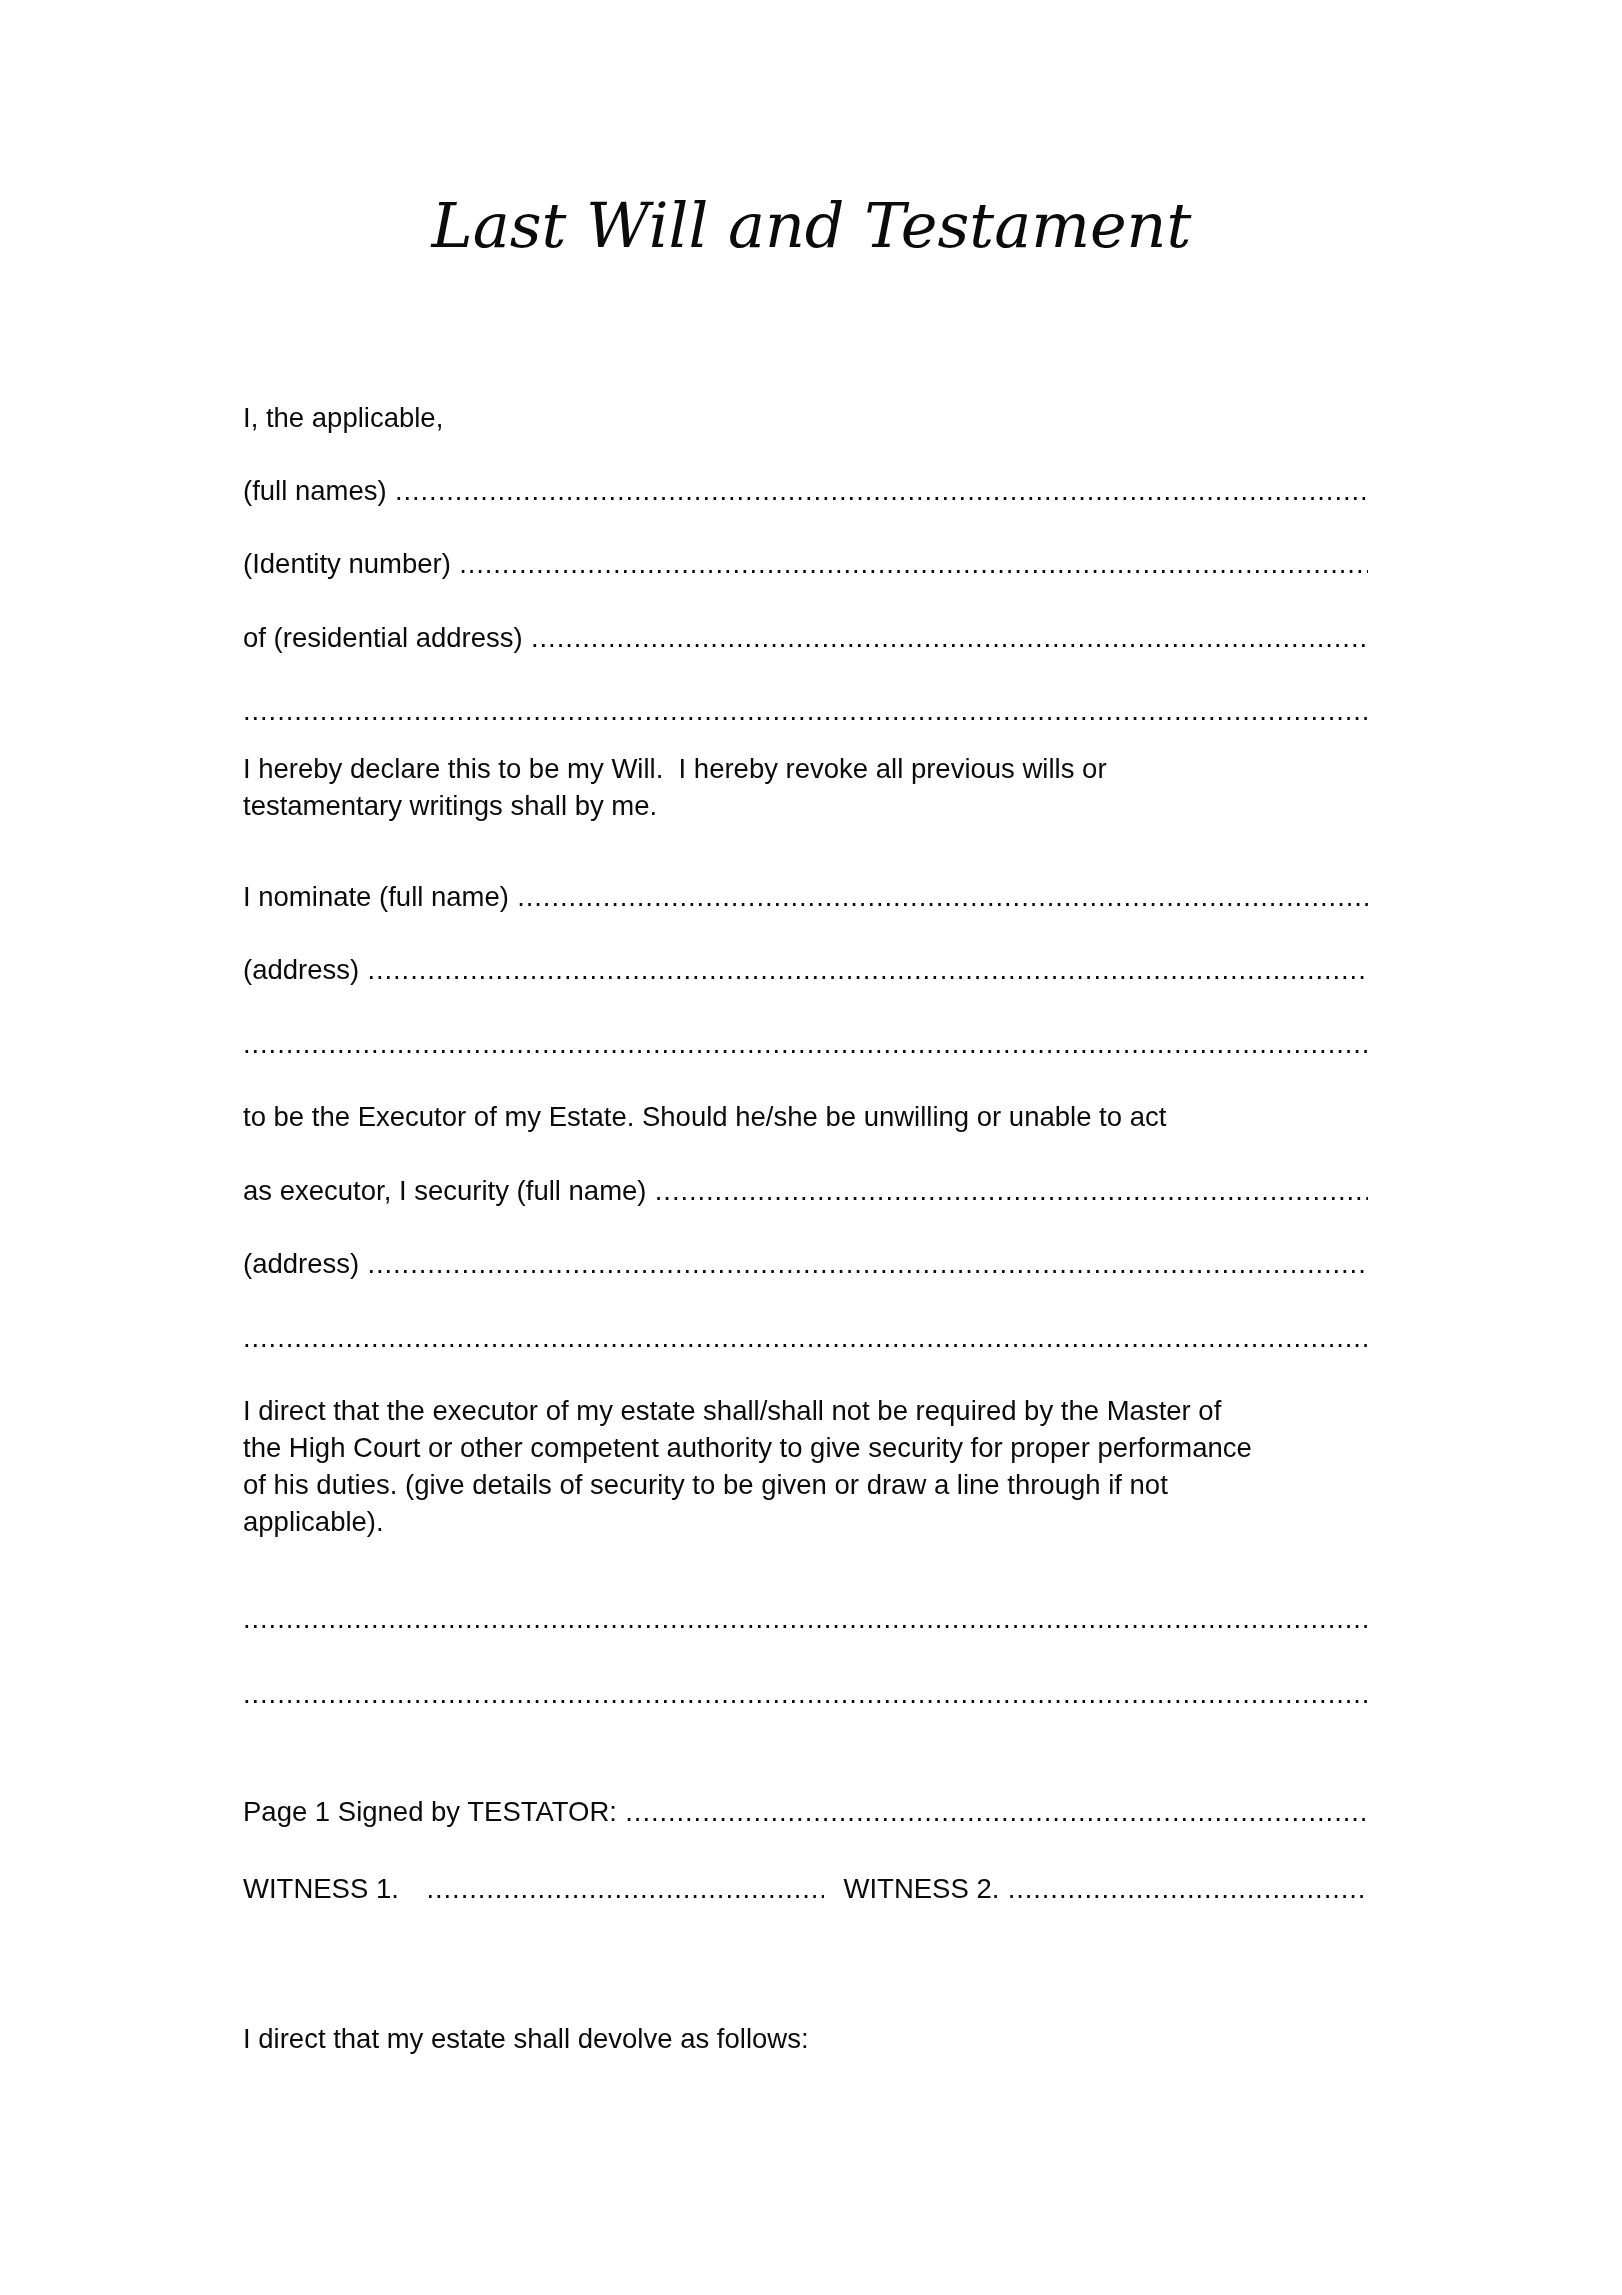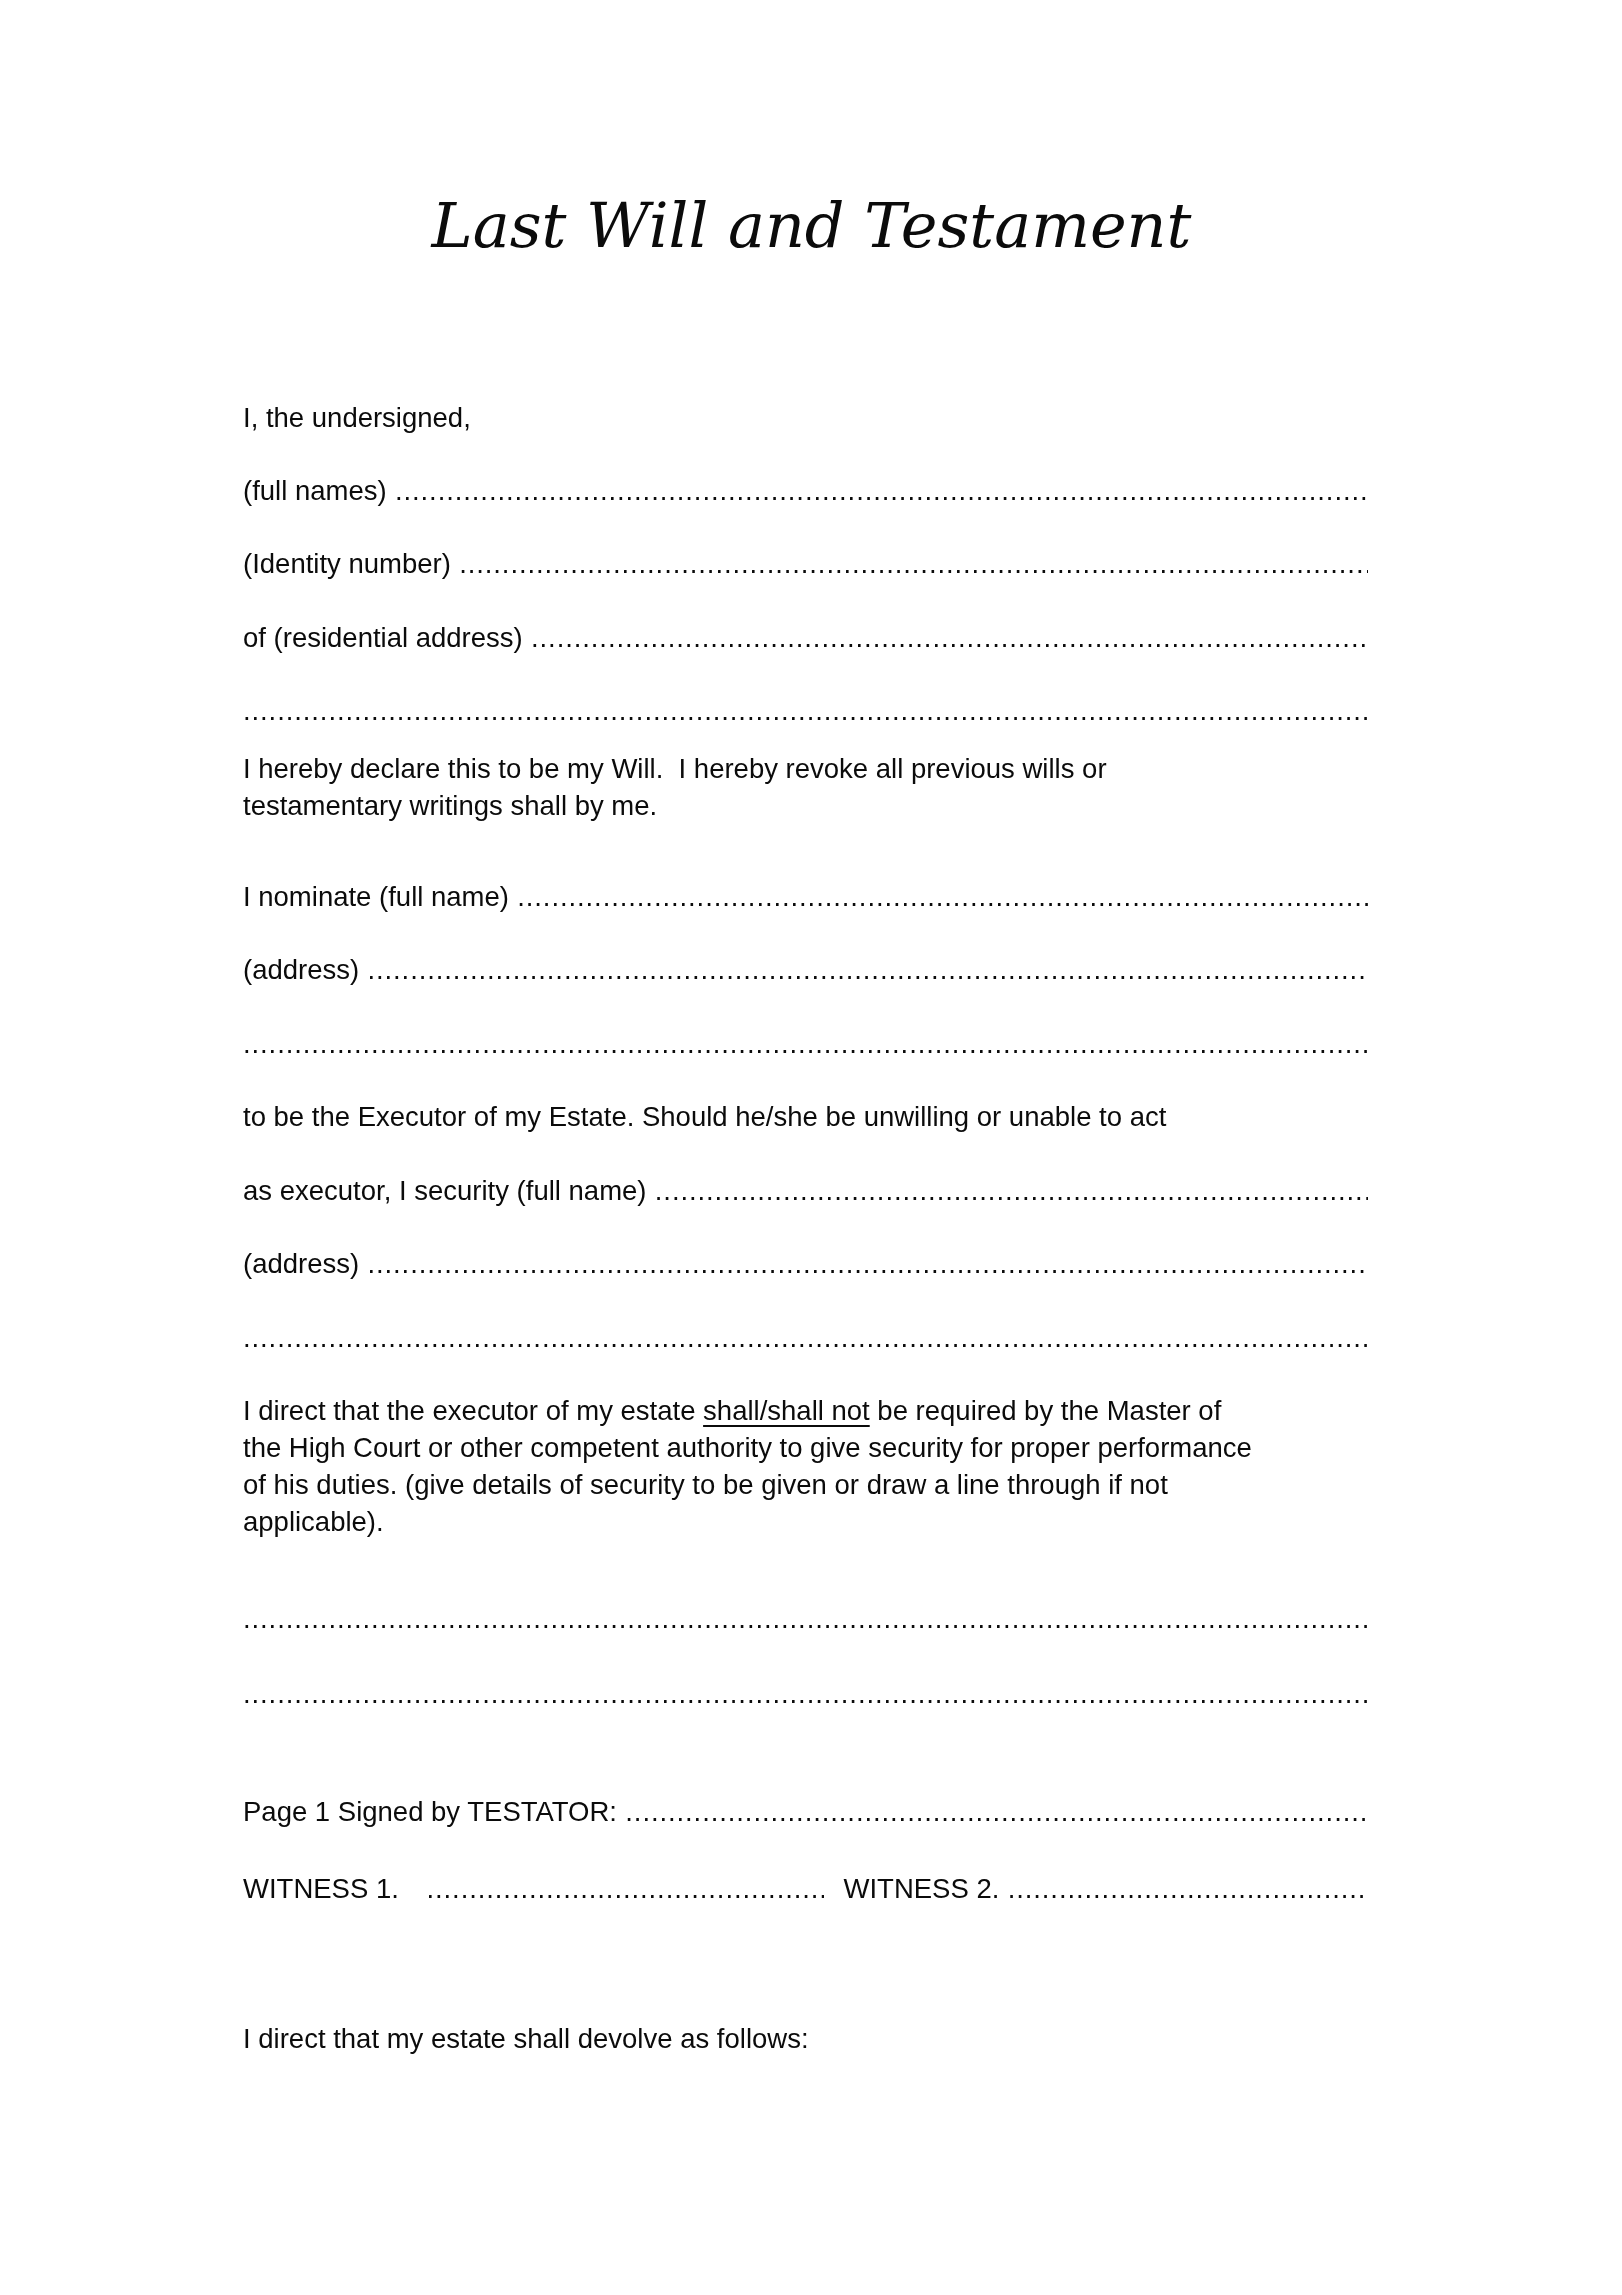--- a/index.html
+++ b/index.html
@@ -65,33 +65,33 @@
   }
   .leader-fixed {
     flex: 0 0 auto;
     width: 397px;
     overflow: hidden;
     white-space: nowrap;
     margin-left: 20px;
     margin-right: 20px;
     letter-spacing: 0.9px;
   }
-  .u { text-decoration: underline; text-underline-offset: 4.6px; }
+  .u { text-underline-offset: 4.6px; }
 </style>
 </head>
 <body>
 
 <div class="page">
 
   <div class="title">Last Will and Testament</div>
 
   <div class="content">
 
     <div class="row" style="top:399px">
-      <span class="label">I, the undersigned,</span>
+      <span class="label">I, the applicable,</span>
     </div>
 
     <div class="row" style="top:472px">
       <span class="label">(full names)</span>
       <span class="leader">....................................................................................................................................................................................................................................</span>
     </div>
 
     <div class="row" style="top:545px">
       <span class="label">(Identity number)</span>
       <span class="leader">....................................................................................................................................................................................................................................</span>

